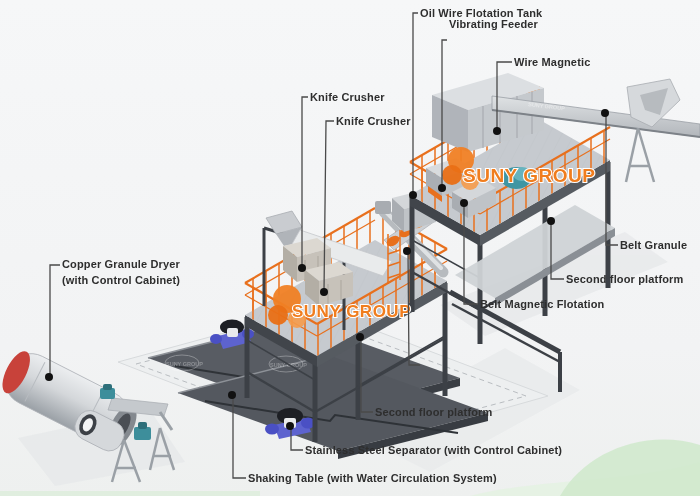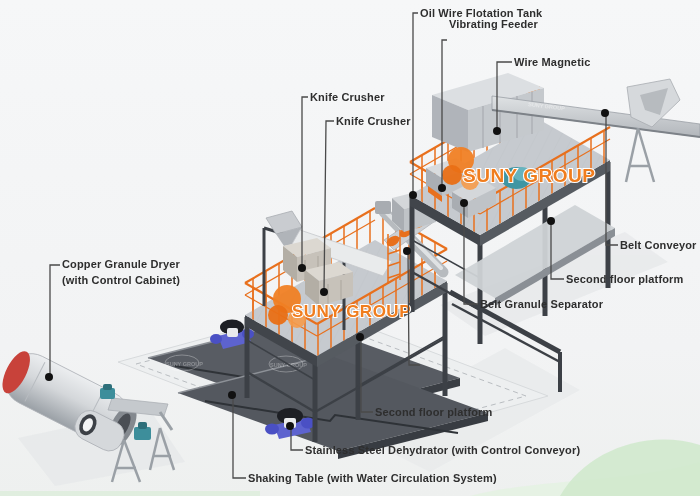--- a/index.html
+++ b/index.html
@@ -342,24 +342,24 @@
     <circle cx="232" cy="395" r="4"></circle>
     <circle cx="49" cy="377" r="4"></circle>
   </g>
 </svg>
 
 <div class="lbl" style="left:420px;top:6px">Oil Wire Flotation Tank</div>
 <div class="lbl" style="left:449px;top:17px">Vibrating Feeder</div>
 <div class="lbl" style="left:514px;top:55px">Wire Magnetic</div>
 <div class="lbl" style="left:310px;top:90px">Knife Crusher</div>
 <div class="lbl" style="left:336px;top:114px">Knife Crusher</div>
-<div class="lbl" style="left:620px;top:238px">Belt Conveyor</div>
+<div class="lbl" style="left:620px;top:238px">Belt Granule</div>
 <div class="lbl" style="left:566px;top:272px">Second floor platform</div>
-<div class="lbl" style="left:480px;top:297px">Belt Granule Separator</div>
+<div class="lbl" style="left:480px;top:297px">Belt Magnetic Flotation</div>
 <div class="lbl" style="left:375px;top:405px">Second floor platform</div>
-<div class="lbl" style="left:305px;top:443px">Stainless Steel Dehydrator (with Control Conveyor)</div>
+<div class="lbl" style="left:305px;top:443px">Stainless Steel Separator (with Control Cabinet)</div>
 <div class="lbl" style="left:62px;top:257px">
   <span style="display:block">Copper Granule Dryer</span>
   <span style="display:block">(with Control Cabinet)</span>
 </div>
 <div class="lbl" style="left:248px;top:471px">Shaking Table (with Water Circulation System)</div>
 
 </div>
 
 </body></html>

